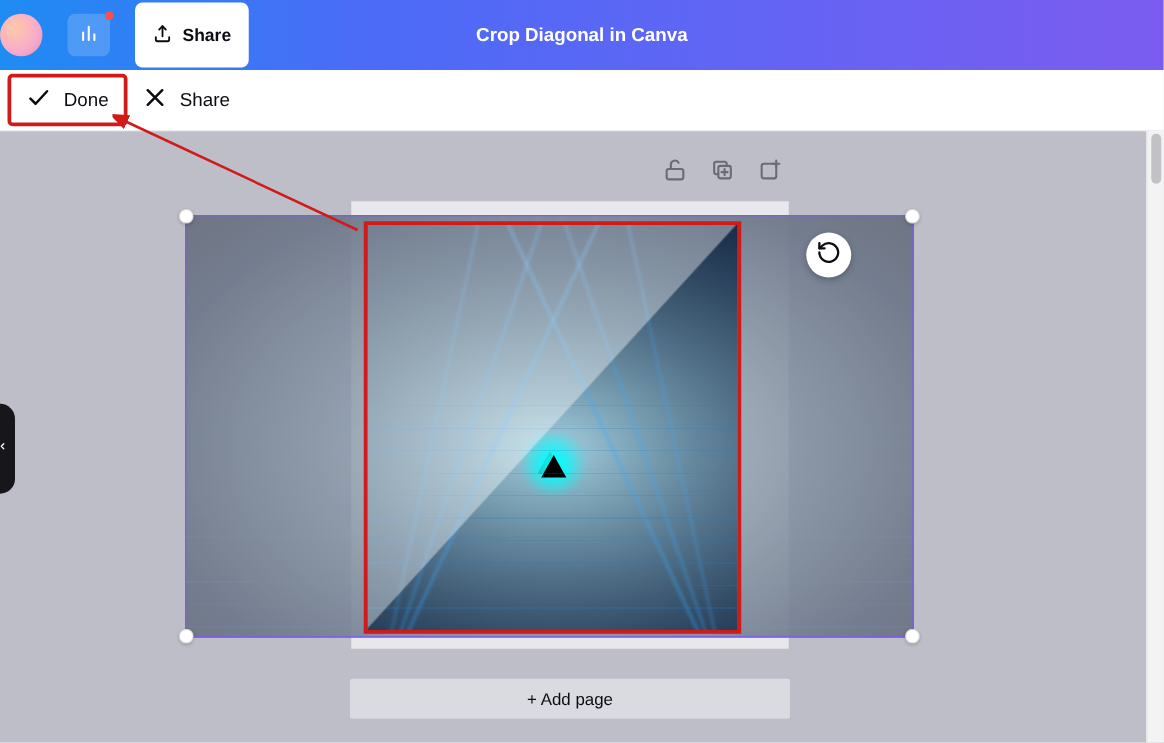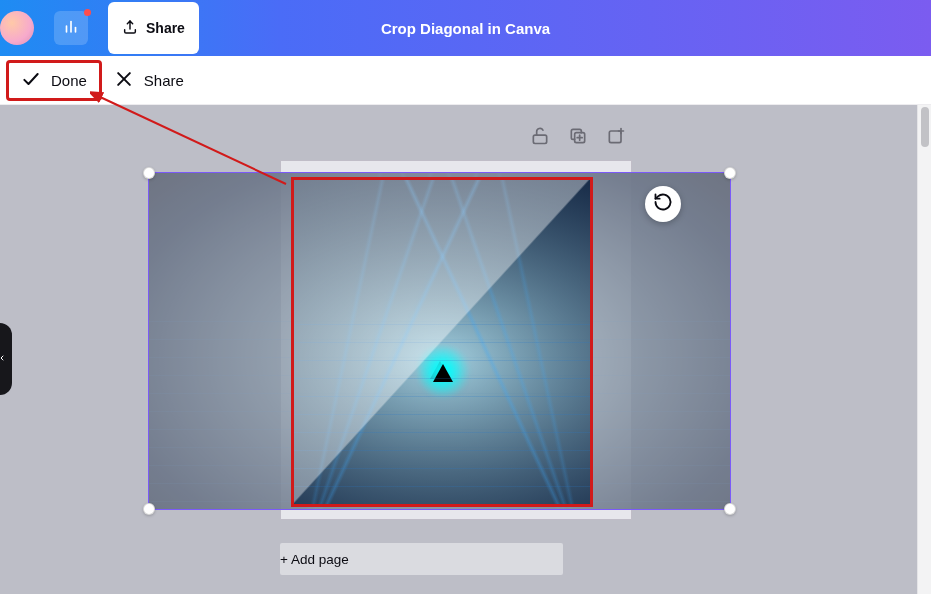--- a/index.html
+++ b/index.html
@@ -55,21 +55,21 @@
     .crop-image::after { content:""; position:absolute; left:0; right:0; bottom:0; height:56%; background:
         repeating-linear-gradient(180deg, rgba(40,120,200,0.22) 0 1px, transparent 1px 18px); }
     .crop-glow { position:absolute; left:50%; top:58%; transform:translate(-50%,-50%); width:60px; height:60px; background: radial-gradient(circle, rgba(0,255,255,1) 0%, rgba(0,255,255,0.0) 65%); filter: blur(2px); }
     .crop-tri-center { position:absolute; left:50%; top:58.5%; transform:translate(-50%,-50%); width:0; height:0; border-left:10px solid transparent; border-right:10px solid transparent; border-bottom:18px solid #000; filter: drop-shadow(0 0 8px #0ff); }
     .diag-mask { position:absolute; inset:0; background: linear-gradient(to bottom right, rgba(255,255,255,0.4) 0%, rgba(255,255,255,0.4) 49.6%, transparent 50%); }
     
     .refresh-badge { position:absolute; top: 186px; left: 645px; width: 36px; height: 36px; background:#fff; border-radius:50%; display:flex; align-items:center; justify-content:center; box-shadow: 0 2px 6px rgba(0,0,0,0.25); cursor:pointer; }
     
     .arrow { position:absolute; top: 90px; left: 90px; width: 200px; height: 98px; pointer-events:none; }
     
-    .add-page { position:absolute; top: 543px; left: 280px; width: 283px; height: 32px; background:#dadbe0; display:flex; align-items:center; justify-content:flex-start; gap:4px; font-size: 13.5px; color:#0b0b12; cursor:pointer; border-radius:2px; }
+    .add-page { position:absolute; top: 543px; left: 280px; width: 352px; height: 32px; background:#dadbe0; display:flex; align-items:center; justify-content:center; gap:4px; font-size: 13.5px; color:#0b0b12; cursor:pointer; border-radius:2px; }
     
     .side-toggle { position:absolute; top: 323px; left: -8px; width: 20px; height: 72px; background:#17171b; border-radius: 0 12px 12px 0; display:flex; align-items:center; justify-content:center; cursor:pointer; }
   </style>
 </head>
 <body>
 
 <div class="header">
   <div class="header-title">Crop Diagonal in Canva</div>
   <div class="avatar"></div>
   <div class="insights-btn">

